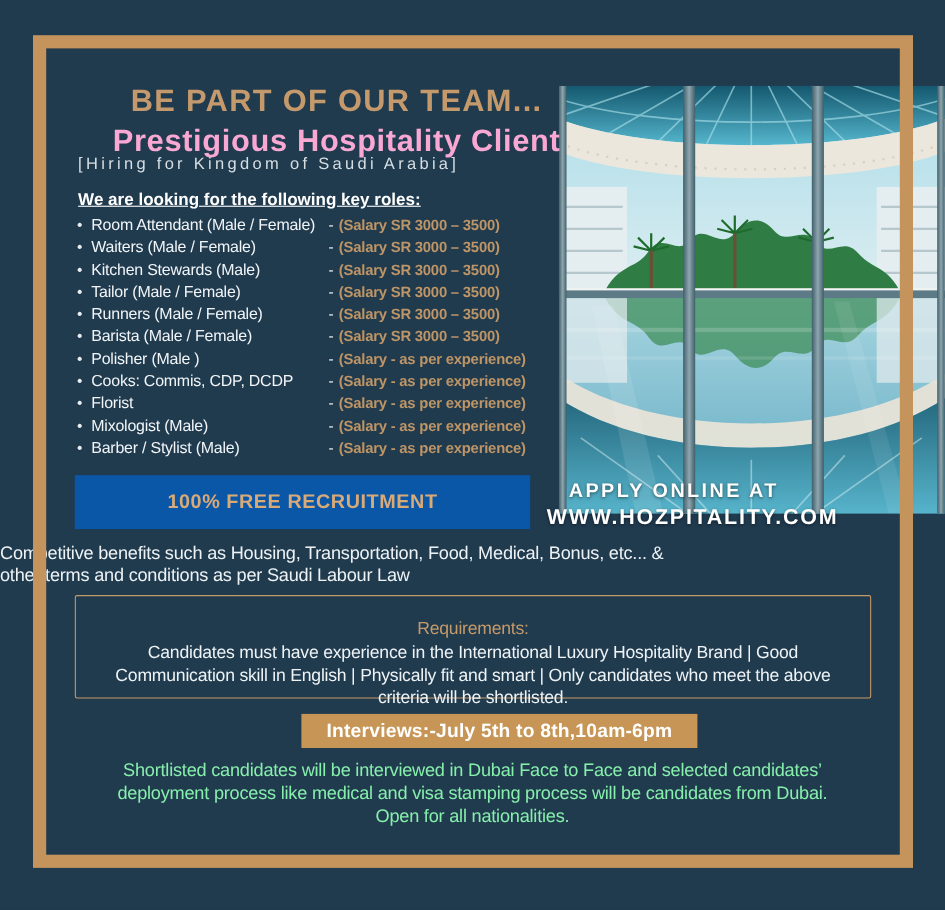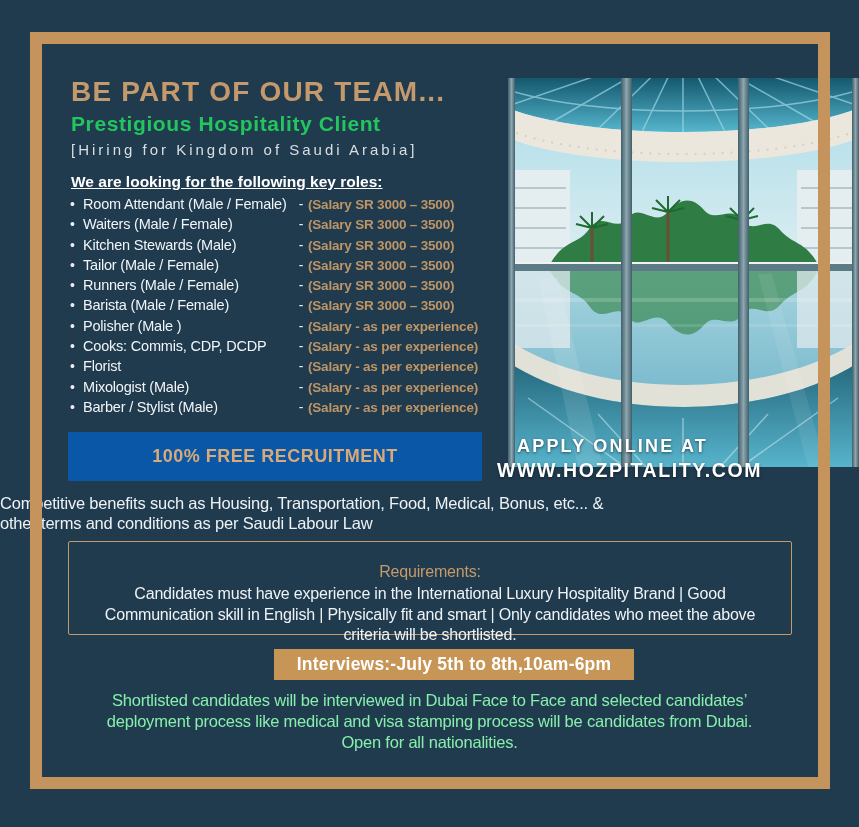--- a/index.html
+++ b/index.html
@@ -15,26 +15,26 @@
   .frame{
     left:30px;top:32px;width:800px;height:757px;
     border:12px solid #c5945c;box-sizing:border-box;
     z-index:5;pointer-events:none;
   }
 
   
   .title{
     left:71px;top:76px;width:470px;
     font-size:28px;font-weight:bold;letter-spacing:1.2px;
-    color:#c49a6c;z-index:3;
+    color:#c49a6c;z-index:3;text-align:center;
   }
   .subtitle{
     left:71px;top:112px;width:470px;
-    font-size:21px;font-weight:bold;letter-spacing:.6px;
-    color:#22c55e;z-index:3;
+    font-size:28px;font-weight:bold;letter-spacing:.6px;
+    color:#f9a8d4;z-index:3;text-align:center;
   }
   .hiring{
     left:71px;top:141px;width:470px;
     font-size:15px;letter-spacing:3px;color:#d7dfe4;z-index:3;
   }
   .roles-heading{
     left:71px;top:173px;width:440px;
     font-size:15.5px;font-weight:bold;color:#ffffff;
     text-decoration:underline;z-index:3;
   }

